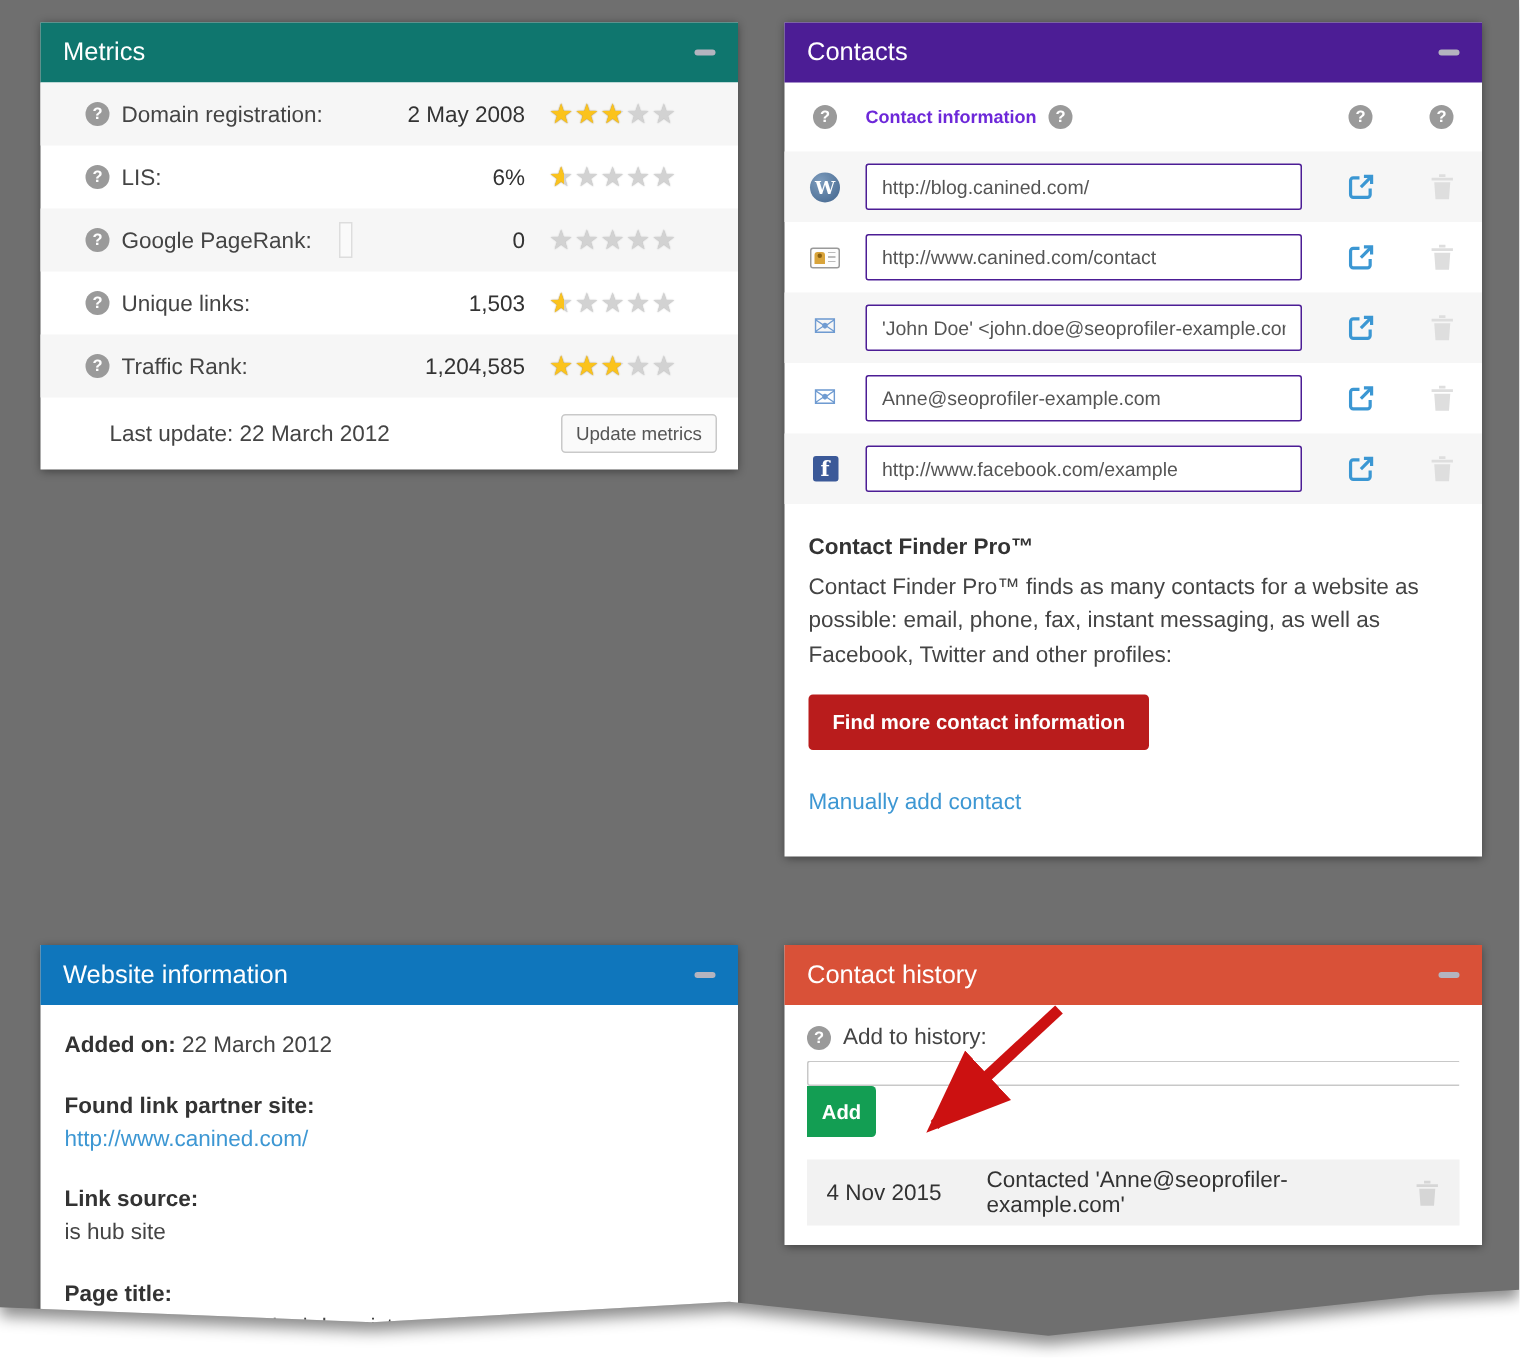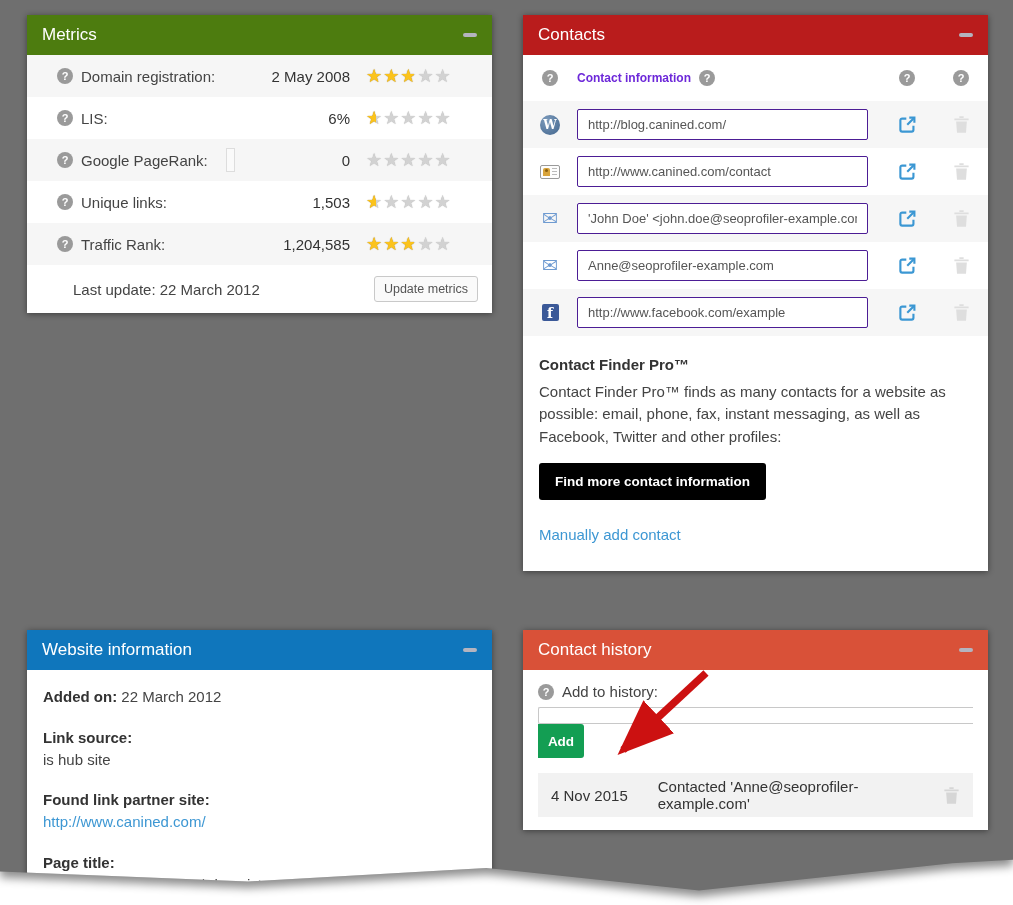--- a/index.html
+++ b/index.html
@@ -61,21 +61,21 @@
   .vcard-icon .lines{flex:1;height:8px;background:repeating-linear-gradient(#bbb 0 1px,transparent 1px 3px);}
   .mail-icon{color:#6f9bd1;font-size:19px;line-height:1;}
   .fb-icon{width:17px;height:17px;background:#3B5998;border-radius:2px;color:#fff;display:flex;align-items:flex-end;
     justify-content:center;font-size:14px;font-weight:bold;font-family:"DejaVu Serif",serif;line-height:1.05;}
   .flickr-icon{display:flex;gap:3px;align-items:center;}
   .flickr-icon i{width:8px;height:8px;border-radius:50%;display:block;}
   .flickr-icon .b{background:#0063DC;} .flickr-icon .p{background:#FF0084;}
 
   .finder{padding:18px 16px 6px 16px;font-size:15px;color:#444;line-height:1.5;}
   .finder .f-title{font-weight:bold;margin-bottom:4px;color:#333;}
-  .find-btn{margin-top:15px;background:#000000;border:none;border-radius:3px;color:#fff;font-weight:bold;
+  .find-btn{margin-top:15px;background:#b91c1c;border:none;border-radius:3px;color:#fff;font-weight:bold;
     font-size:13.5px;padding:11px 16px;font-family:inherit;cursor:pointer;}
   .manual-link{display:inline-block;margin:24px 0 18px 0;color:#3D97D3;font-size:15px;text-decoration:none;cursor:pointer;}
 
   
   #website{left:27px;top:630px;height:280px;}
   .w-body{padding:16px;font-size:15px;color:#444;line-height:1.45;}
   .w-block{margin-bottom:19px;}
   .w-bold{font-weight:bold;color:#333;}
   .w-link{color:#3D97D3;text-decoration:none;cursor:pointer;}
 
@@ -96,21 +96,21 @@
   
   #arrow{position:absolute;left:593px;top:663px;z-index:6;pointer-events:none;}
 </style>
 </head>
 <body>
 
 <div class="shadow-wrap">
 <div class="screenshot">
 
   <div class="panel" id="metrics">
-    <div class="panel-header" style="background:#4d7c0f">
+    <div class="panel-header" style="background:#0f766e">
       <span>Metrics</span>
       <span class="collapse-minus"></span>
     </div>
 
     <div class="m-row alt">
       <span class="qicon"></span>
       <span class="m-label">Domain registration:</span>
       <span class="m-spacer"></span>
       <span class="m-value">2 May 2008</span>
       <span class="stars">
@@ -165,21 +165,21 @@
       </span>
     </div>
 
     <div class="m-footer">
       <span>Last update: 22 March 2012</span>
       <button class="update-btn">Update metrics</button>
     </div>
   </div>
 
   <div class="panel" id="contacts">
-    <div class="panel-header" style="background:#b91c1c">
+    <div class="panel-header" style="background:#4c1d95">
       <span>Contacts</span>
       <span class="collapse-minus"></span>
     </div>
 
     <div class="c-hrow">
       <span class="col-icon">
             <span class="qicon"></span>
           </span>
       <span class="col-main">
         <span class="title">Contact information</span>
@@ -335,26 +335,26 @@
     <div class="panel-header" style="background:#0F76BC">
       <span>Website information</span>
       <span class="collapse-minus"></span>
     </div>
     <div class="w-body">
       <div class="w-block">
         <span class="w-bold">Added on:</span>
         <span>22 March 2012</span>
       </div>
       <div class="w-block">
+        <div class="w-bold">Found link partner site:</div>
+        <a class="w-link">http://www.canined.com/</a>
+      </div>
+      <div class="w-block">
         <div class="w-bold">Link source:</div>
         <div>is hub site</div>
-      </div>
-      <div class="w-block">
-        <div class="w-bold">Found link partner site:</div>
-        <a class="w-link">http://www.canined.com/</a>
       </div>
       <div class="w-block">
         <div class="w-bold">Page title:</div>
         <div>canined.com a dog site | dog pictures, dog video, dog health</div>
       </div>
     </div>
   </div>
 
   <div class="panel" id="history">
     <div class="panel-header" style="background:#D95138">

